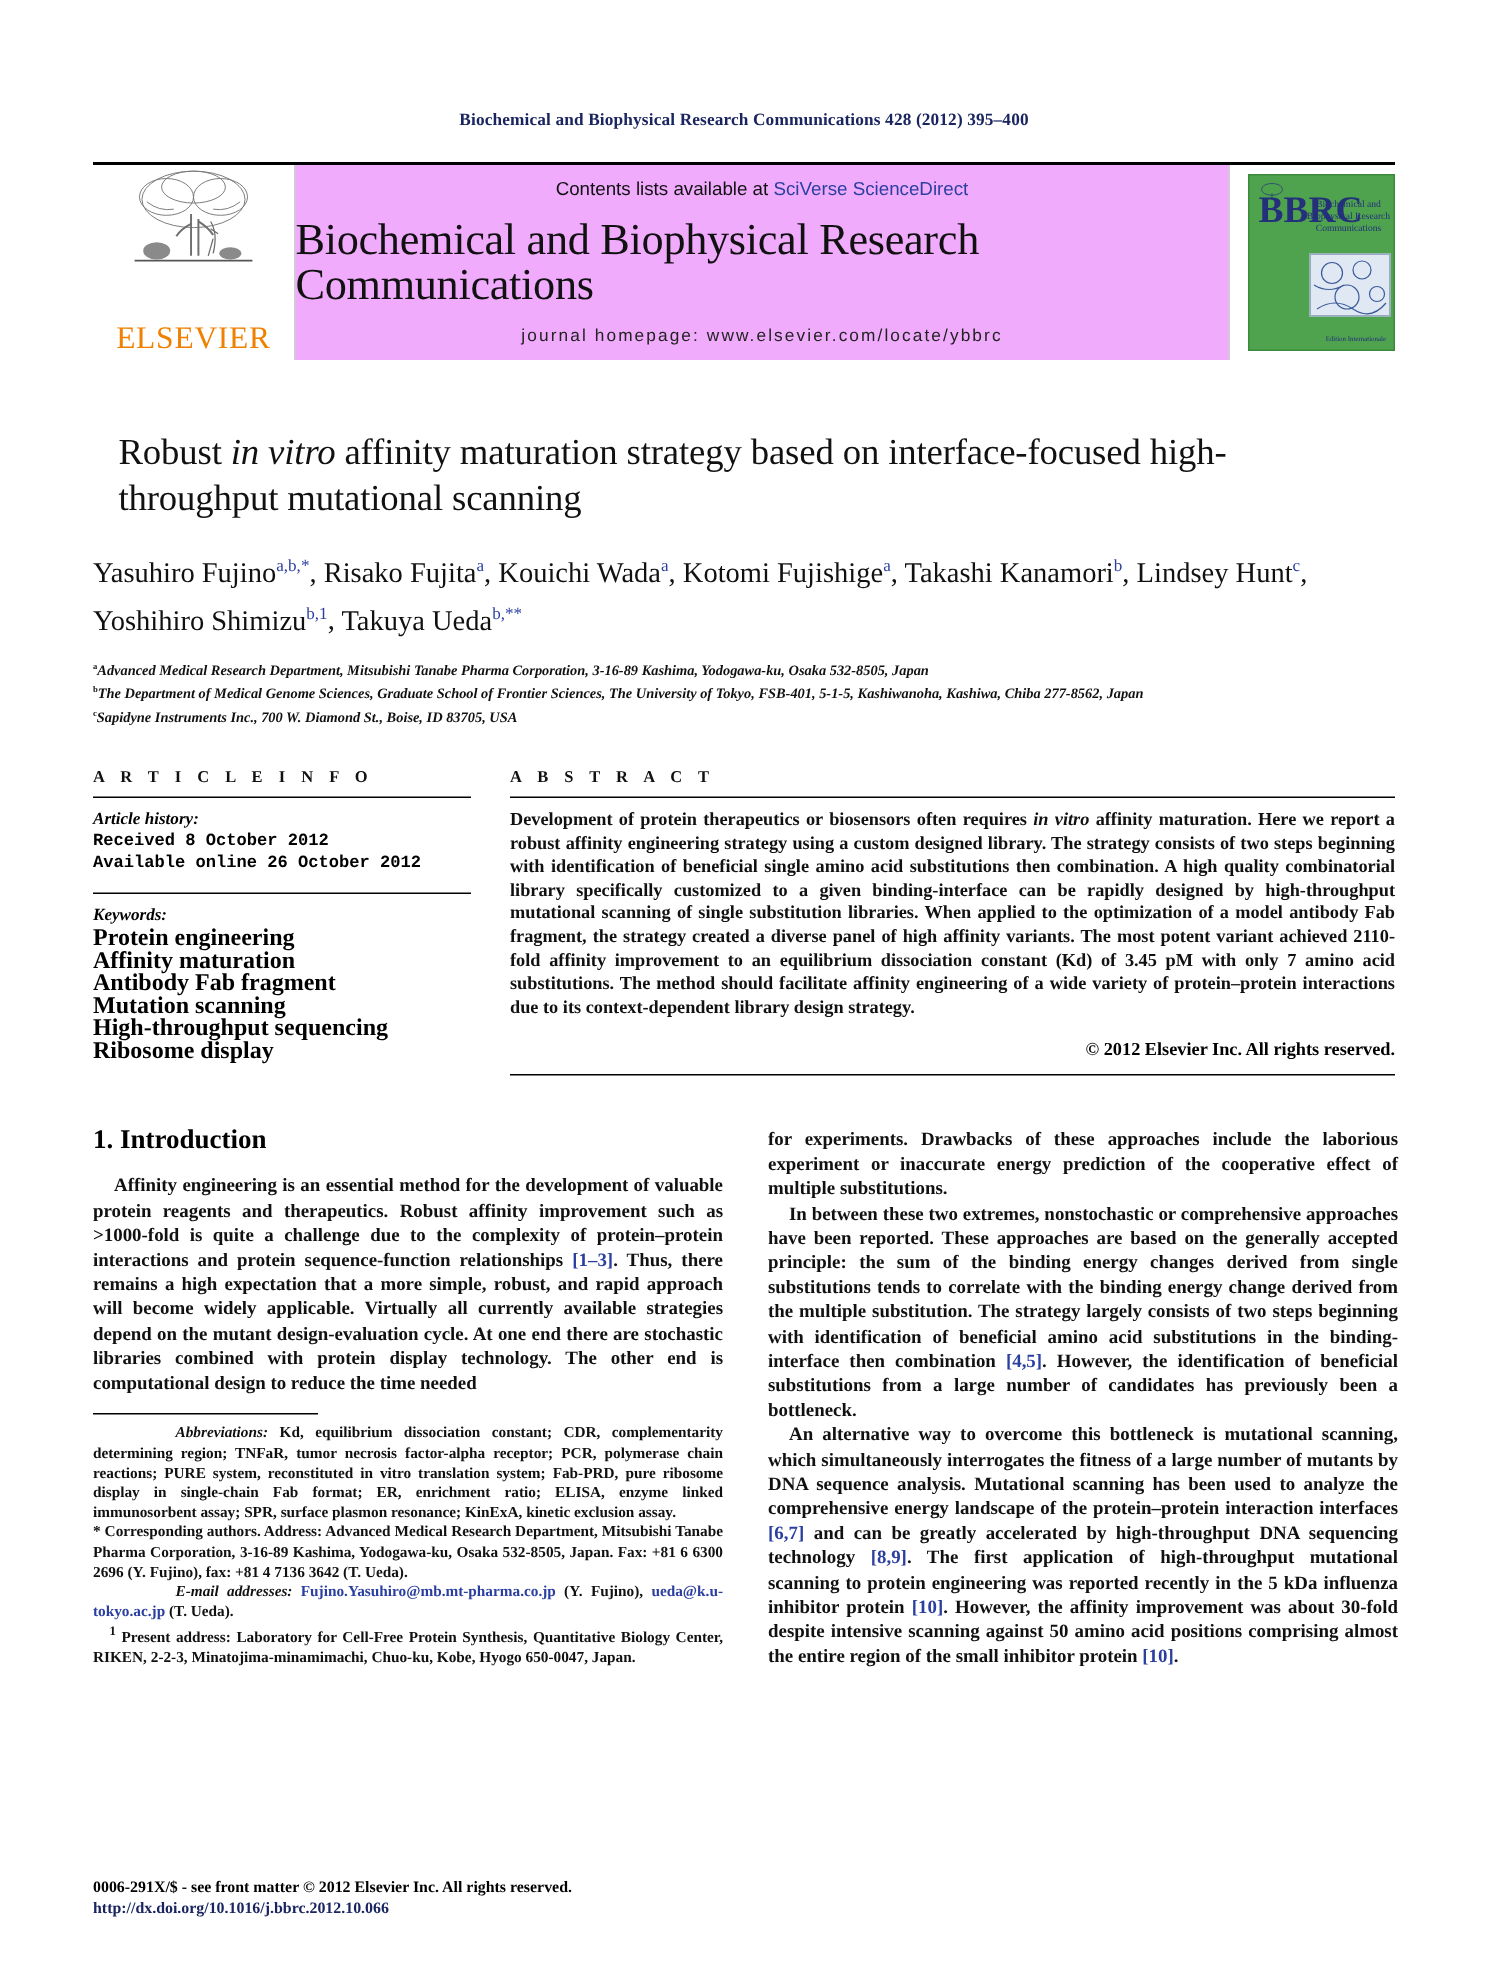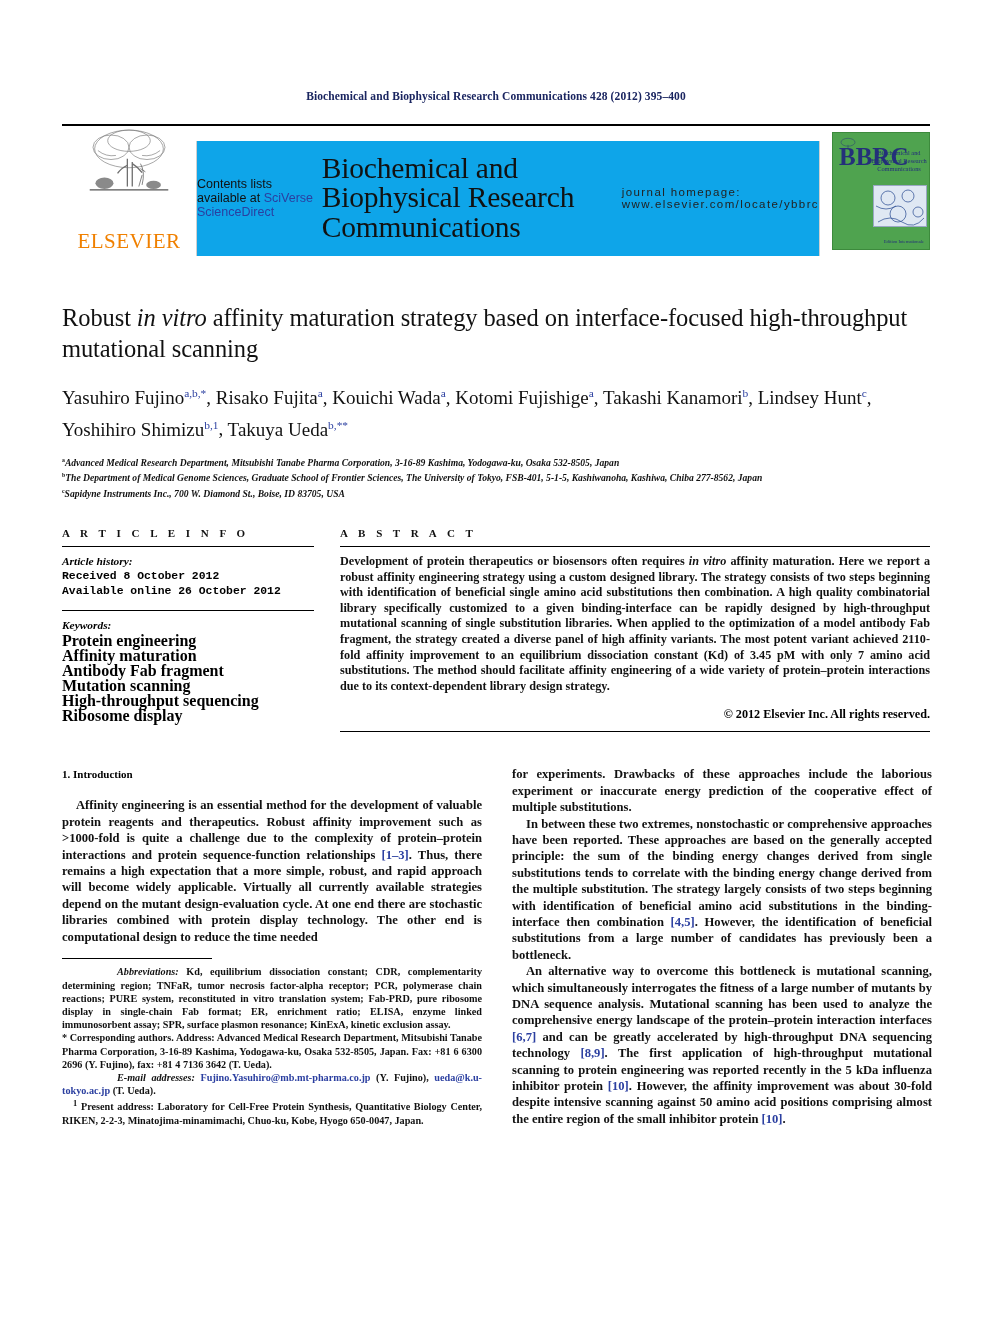--- a/index.html
+++ b/index.html
@@ -13,21 +13,21 @@
     font-family: "Liberation Serif", "DejaVu Serif", serif;
     color: #000000;
     position: relative;
     overflow: hidden;
   }
   .page {
     width: 992px;
     height: 1323px;
     position: relative;
     box-sizing: border-box;
-    padding: 16px 62px;
+    padding: 0 62px;
   }
 
   
   .running-head {
     text-align: center;
     color: #1a2560;
     font-weight: bold;
     font-size: 11.5px;
     letter-spacing: .1px;
     padding-top: 74px;
@@ -56,30 +56,29 @@
   .elsevier-word {
     font-family: "Liberation Serif", serif;
     font-size: 21px;
     letter-spacing: .5px;
     color: #f08000;
     line-height: 1;
     margin-top: 1px;
   }
   .banner {
     flex: 1 1 auto;
-    background: #0ea5e9;
-    display: flex;
-    flex-direction: row;
+    background: #f0abfc;
+    display: flex;
+    flex-direction: column;
     align-items: center;
     justify-content: space-between;
     padding: 9px 0 10px 0;
     box-sizing: border-box;
     border-left: 1px solid #cfcfcf;
     border-right: 1px solid #cfcfcf;
-    margin-top: 15px;
   }
   .banner-top {
     font-family: "Liberation Sans", sans-serif;
     font-size: 12.5px;
     color: #111;
   }
   .banner-top a { color: #2b3fa0; text-decoration: none; }
   .journal-title {
     font-family: "Liberation Serif", serif;
     font-size: 29.5px;
@@ -149,21 +148,21 @@
     opacity: .75;
   }
 
   
   .title-block { margin-top: 46px; }
   h1.article-title {
     font-family: "Liberation Serif", serif;
     font-size: 24.5px;
     font-weight: normal;
     line-height: 31px;
-    margin: 0;
+    margin: 17px;
     color: #111;
     letter-spacing: -.1px;
   }
   .authors {
     margin-top: 16px;
     font-family: "Liberation Serif", serif;
     font-size: 19px;
     line-height: 26px;
     color: #111;
   }
@@ -236,21 +235,21 @@
   .abstract-rule-bottom { border-top: 1.6px solid #000; margin-top: 9px; }
 
   
   .body-cols {
     margin-top: 34px;
     display: flex;
     gap: 30px;
   }
   .bcol { width: 420px; flex: 0 0 420px; position: relative; }
   h2.sec-title {
-    font-size: 11px;
+    font-size: 18px;
     font-weight: bold;
     margin: 0 0 14px 0;
     line-height: 17px;
   }
   p.para {
     margin: 0;
     font-size: 12.6px;
     line-height: 16.4px;
     text-align: justify;
     text-indent: 14px;
@@ -432,14 +431,18 @@
       </div>
     </div>
 
     <div class="bcol">
       <p class="para" style="text-indent:0"><span>for experiments. Drawbacks of these approaches include the laborious experiment or inaccurate energy prediction of the cooperative effect of multiple substitutions.</span></p>
       <p class="para"><span>In between these two extremes, nonstochastic or comprehensive approaches have been reported. These approaches are based on the generally accepted principle: the sum of the binding energy changes derived from single substitutions tends to correlate with the binding energy change derived from the multiple substitution. The strategy largely consists of two steps beginning with identification of beneficial amino acid substitutions in the binding-interface then combination </span><span class="cite">[4,5]</span><span>. However, the identification of beneficial substitutions from a large number of candidates has previously been a bottleneck.</span></p>
       <p class="para"><span>An alternative way to overcome this bottleneck is mutational scanning, which simultaneously interrogates the fitness of a large number of mutants by DNA sequence analysis. Mutational scanning has been used to analyze the comprehensive energy landscape of the protein–protein interaction interfaces </span><span class="cite">[6,7]</span><span> and can be greatly accelerated by high-throughput DNA sequencing technology </span><span class="cite">[8,9]</span><span>. The first application of high-throughput mutational scanning to protein engineering was reported recently in the 5 kDa influenza inhibitor protein </span><span class="cite">[10]</span><span>. However, the affinity improvement was about 30-fold despite intensive scanning against 50 amino acid positions comprising almost the entire region of the small inhibitor protein </span><span class="cite">[10]</span><span>.</span></p>
     </div>
   </div>
 
+  <div class="issn-block">
+    <div class="issn">0006-291X/$ - see front matter © 2012 Elsevier Inc. All rights reserved.</div>
+    <div class="doi">http://dx.doi.org/10.1016/j.bbrc.2012.10.066</div>
+  </div>
 
 </div>
 
 </body></html>

